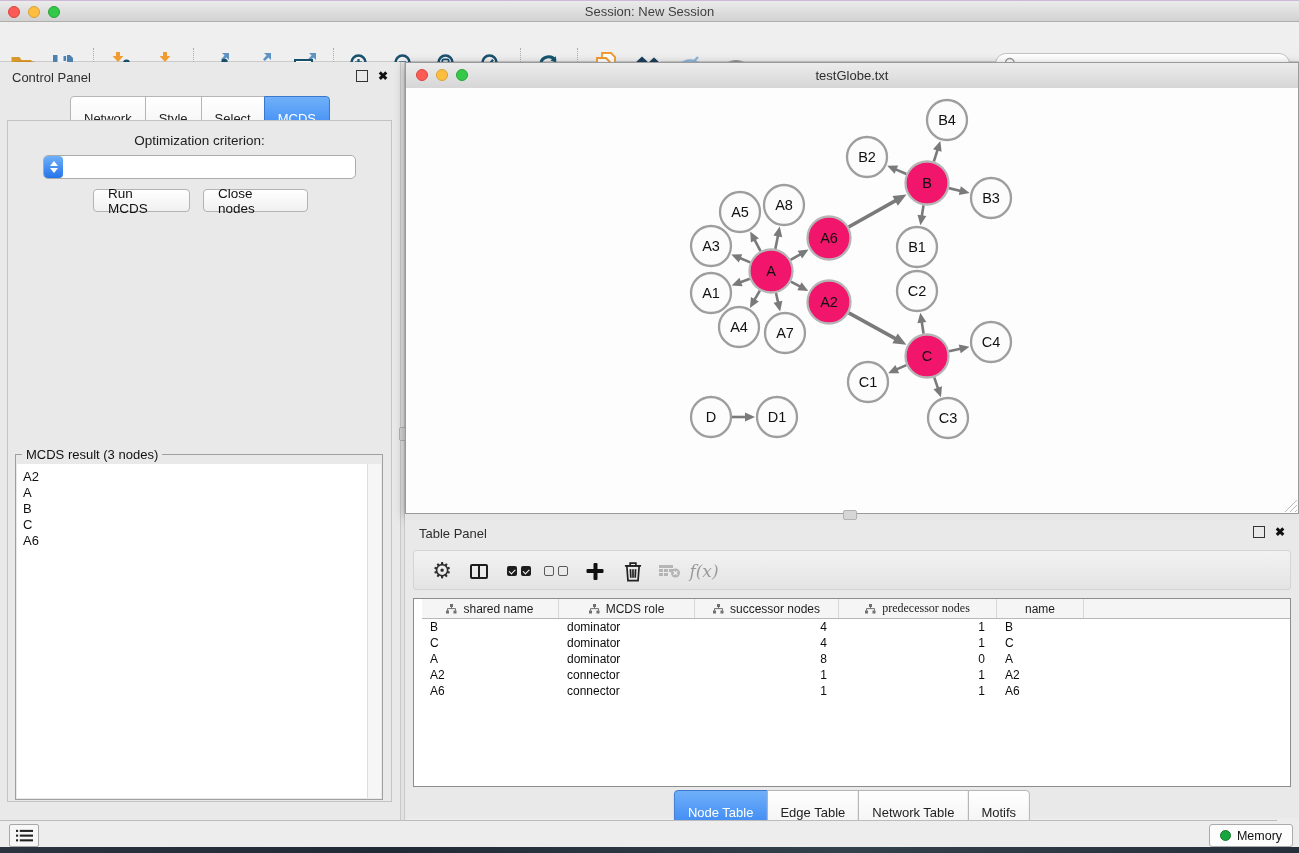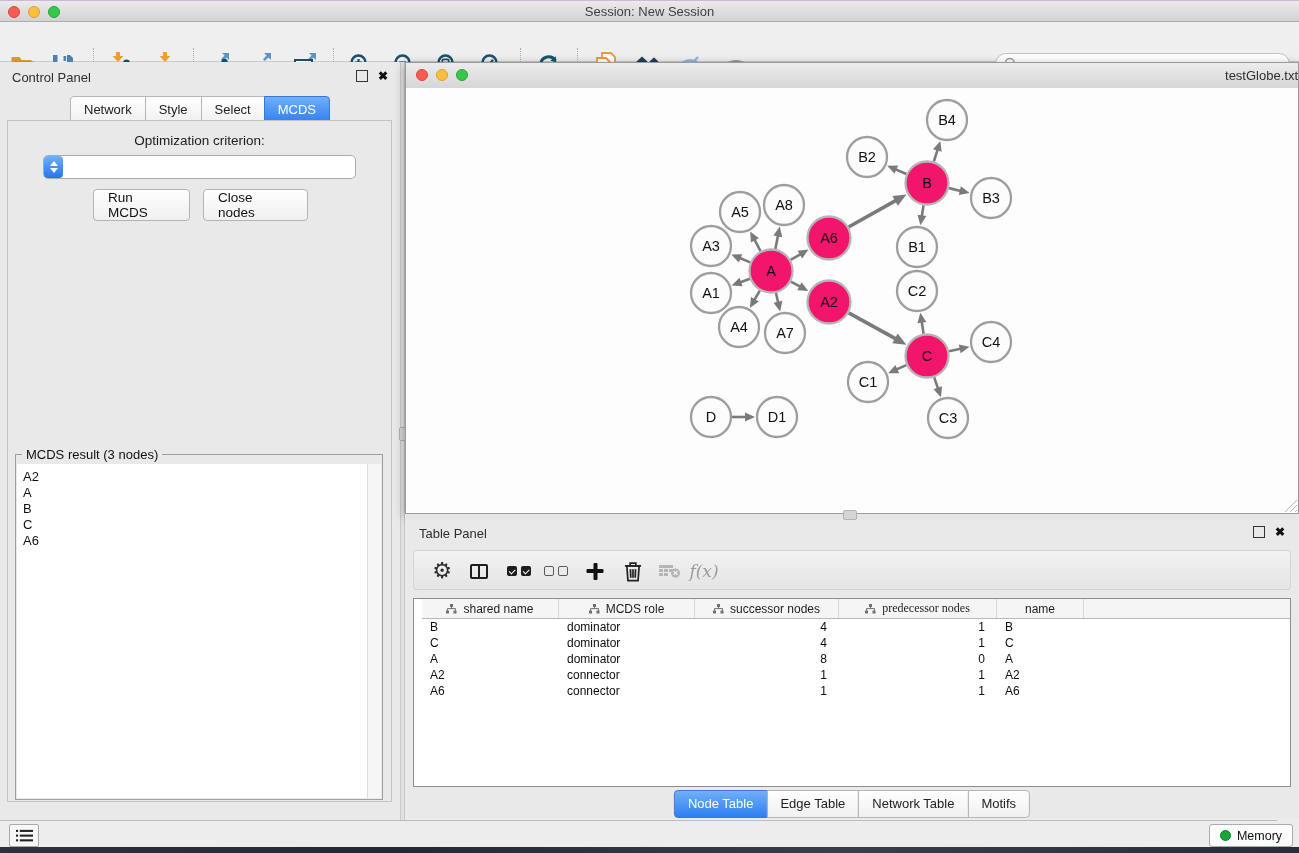--- a/index.html
+++ b/index.html
@@ -22,49 +22,49 @@
   .tb-sep{position:absolute;top:26px;height:32px;width:0;border-left:1px dotted #adadad;}
   .searchbox{position:absolute;left:995px;top:31px;width:295px;height:22px;background:#fff;border:1px solid #c3c3c3;border-radius:12px;display:flex;align-items:center;padding-left:8px;box-sizing:border-box;}
 
   
   .control-panel{position:absolute;left:0;top:62px;width:400px;height:758px;background:#e9e9e9;}
   .panel-title{position:absolute;left:12px;top:8px;font-size:13px;color:#2e2e2e;}
   .panel-btns{position:absolute;right:12px;top:8px;display:flex;gap:10px;align-items:center;}
   .float-box{width:10px;height:10px;border:1.5px solid #333;background:transparent;}
   .close-x{font-size:12px;color:#111;font-weight:bold;line-height:10px;}
   .segctl{position:absolute;display:flex;}
-  .seg{height:20px;line-height:20px;padding:3px 13px;font-size:13px;background:linear-gradient(#ffffff,#f0f0f0);border:1px solid #b6b6b6;margin-left:-1px;color:#222;white-space:nowrap;}
+  .seg{height:20px;line-height:20px;padding:12px 13px;font-size:13px;background:linear-gradient(#ffffff,#f0f0f0);border:1px solid #b6b6b6;margin-left:-1px;color:#222;white-space:nowrap;}
   .seg:first-child{border-radius:4px 0 0 4px;margin-left:0;}
   .seg:last-child{border-radius:0 4px 4px 0;}
   .seg.active{background:linear-gradient(#6fb0f9,#2f7ef2);border-color:#3b77cf;color:#fff;}
   .cp-tabs{left:50%;top:34px;transform:translateX(-50%);}
   .cp-box{position:absolute;left:7px;top:58px;width:385px;height:682px;border:1px solid #c3c3c3;background:#e9e9e9;box-sizing:border-box;}
   .opt-label{position:absolute;left:0;right:0;top:12px;text-align:center;font-size:13.5px;color:#1c1c1c;}
   .dropdown{position:absolute;left:35px;top:34px;width:313px;height:24px;background:#fff;border:1px solid #ababab;border-radius:5px;box-sizing:border-box;display:flex;align-items:center;}
   .dropdown .dd-text{flex:1;font-size:14px;color:#111;padding-left:9px;white-space:nowrap;overflow:hidden;}
   .dd-stepper{width:19px;height:22px;margin-right:0px;border-radius:4px;background:linear-gradient(#6fb0f9,#2574ea);display:flex;flex-direction:column;align-items:center;justify-content:center;gap:2px;}
   .dd-up{width:0;height:0;border-left:4px solid transparent;border-right:4px solid transparent;border-bottom:5px solid #fff;}
   .dd-down{width:0;height:0;border-left:4px solid transparent;border-right:4px solid transparent;border-top:5px solid #fff;}
-  .btn{position:absolute;height:32px;background:linear-gradient(#ffffff,#f0f0f0);border:1px solid #b3b3b3;border-radius:4px;font-size:13.5px;color:#111;display:flex;align-items:center;justify-content:center;box-sizing:border-box;padding:0 14px;}
+  .btn{position:absolute;height:23px;background:linear-gradient(#ffffff,#f0f0f0);border:1px solid #b3b3b3;border-radius:4px;font-size:13.5px;color:#111;display:flex;align-items:center;justify-content:center;box-sizing:border-box;padding:0 14px;}
   .mcds-field{position:absolute;left:7px;top:333px;width:368px;height:346px;border:1px solid #9f9f9f;box-sizing:border-box;background:#e9e9e9;}
   .mcds-legend{position:absolute;left:6px;top:-8px;background:#e9e9e9;font-size:13px;color:#111;padding:0 4px;}
   .mcds-list{position:absolute;left:1px;right:1px;top:9px;bottom:1px;background:#fff;font-size:13px;color:#111;padding:5px 0 0 6px;box-sizing:border-box;overflow:hidden;}
   .mcds-scroll{position:absolute;right:1px;top:9px;bottom:1px;width:13px;background:#f6f6f6;border-left:1px solid #ddd;}
   .mcds-item{height:16px;line-height:16px;}
 
   
   .v-splitter{position:absolute;left:400px;top:62px;width:5px;height:758px;background:#e2e2e2;border-left:1px solid #c9c9c9;border-right:1px solid #c9c9c9;box-sizing:border-box;}
   .v-handle{position:absolute;left:-2px;top:365px;width:8px;height:12px;background:#d6d6d6;border:1px solid #b2b2b2;border-radius:2px;}
   .h-splitter{position:absolute;left:405px;top:513px;width:894px;height:7px;background:#e6e6e6;border-top:1px solid #9a9a9a;box-sizing:border-box;}
   .h-handle{position:absolute;left:438px;top:-4px;width:12px;height:8px;background:#d6d6d6;border:1px solid #b2b2b2;border-radius:2px;}
 
   
   .network-window{position:absolute;left:405px;top:62px;width:894px;height:452px;background:#fdfdfd;border:1px solid #9a9a9a;box-sizing:border-box;box-shadow:0 3px 10px rgba(0,0,0,0.35);}
   .nw-titlebar{position:absolute;left:0;top:0;right:0;height:25px;background:linear-gradient(#ececec,#d6d6d6);border-bottom:1px solid #ababab;}
-  .nw-title{position:absolute;left:0;right:0;top:5px;text-align:right;font-size:13px;color:#2e2e2e;}
+  .nw-title{position:absolute;left:0;right:0;top:5px;text-align:center;font-size:13px;color:#2e2e2e;}
   .nw-lights{position:absolute;left:10px;top:6px;display:flex;gap:8px;}
   .nw-canvas{position:absolute;left:0;top:25px;right:0;bottom:0;background:#fdfdfd;overflow:hidden;}
   .grip{position:absolute;right:1px;bottom:1px;width:12px;height:12px;background:
     linear-gradient(135deg,transparent 48%,#bbb 48%,#bbb 54%,transparent 54%,transparent 68%,#bbb 68%,#bbb 74%,transparent 74%,transparent 88%,#bbb 88%,#bbb 94%,transparent 94%);}
 
   
   .table-panel{position:absolute;left:405px;top:520px;width:894px;height:298px;background:#e9e9e9;}
   .tp-toolbar{position:absolute;left:8px;top:30px;width:878px;height:40px;background:linear-gradient(#f2f2f2,#e4e4e4);border:1px solid #d4d4d4;border-radius:3px;box-sizing:border-box;}
   .tp-icon{position:absolute;top:6px;height:28px;transform:translateX(-50%);display:flex;align-items:center;justify-content:center;}
   .gear-glyph{font-size:22px;color:#2d2d2d;line-height:26px;}

